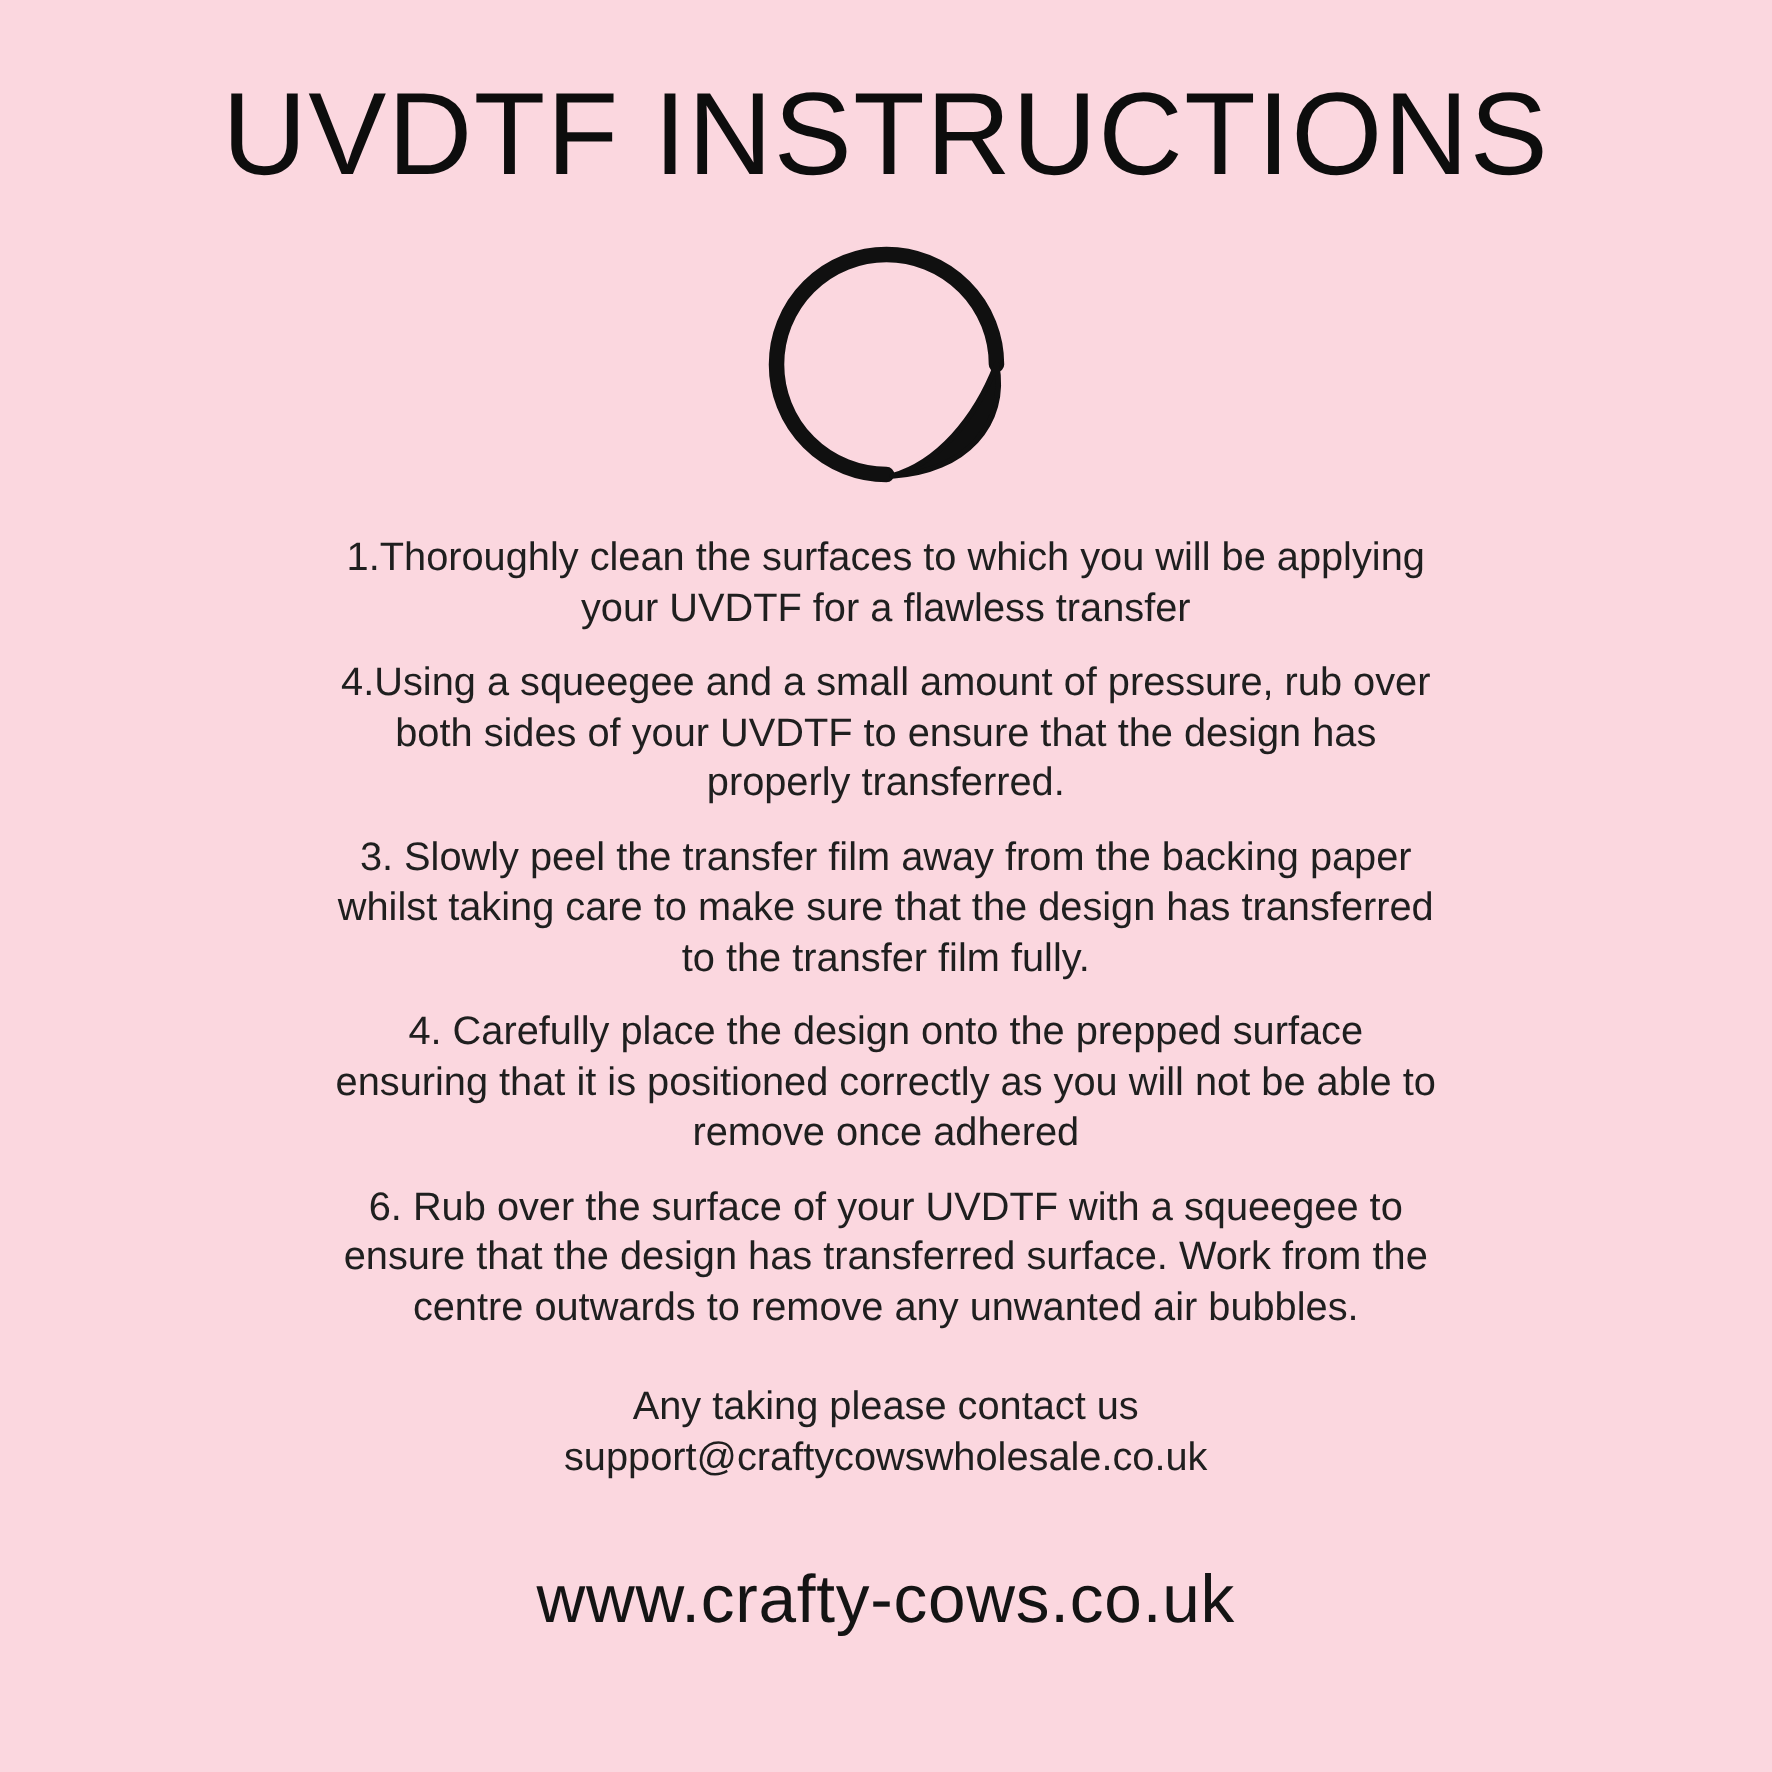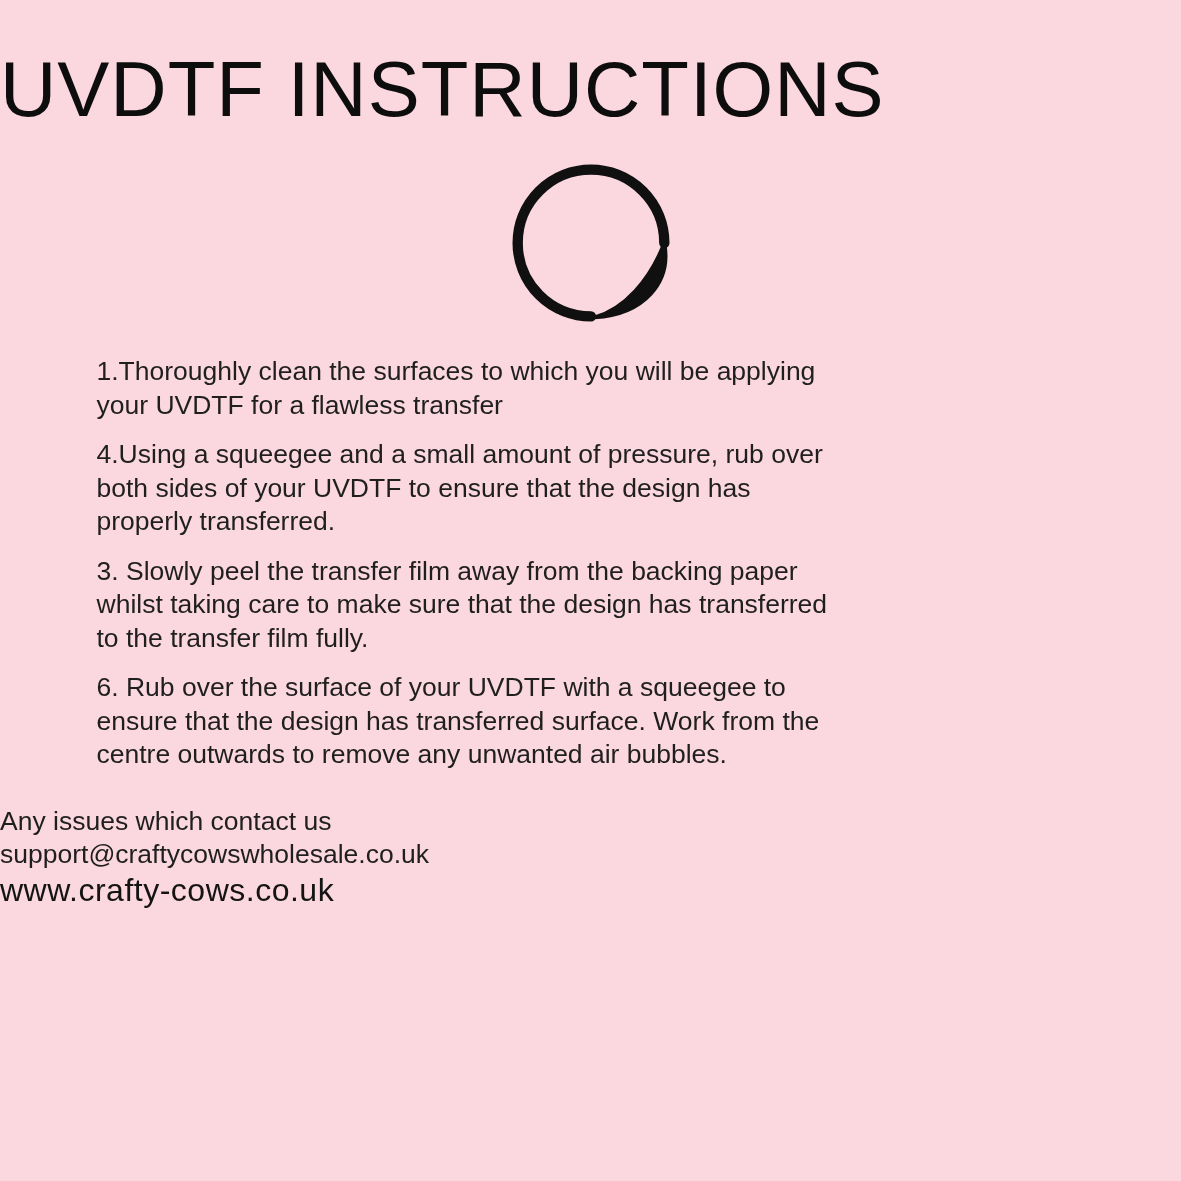--- a/index.html
+++ b/index.html
@@ -10,20 +10,21 @@
     width: 1181px;
     height: 1181px;
     background: #fbd7df;
     font-family: "Liberation Sans", sans-serif;
     color: #1c1c1c;
     overflow: hidden;
   }
   .card {
     width: 1181px;
     height: 832px;
+    text-align: center;
     box-sizing: border-box;
   }
   .title {
     margin: 0;
     padding-top: 46px;
     font-size: 78px;
     line-height: 1.12;
     font-weight: 300;
     letter-spacing: 1px;
     color: #0d0d0d;
@@ -54,21 +55,22 @@
     margin-top: 33px;
     font-size: 26.5px;
     line-height: 33.5px;
     color: #1f1f1f;
   }
   .contact p {
     margin: 0;
     white-space: pre-line;
   }
   .website {
-    font-size: 32px;
+    margin-top: 52px;
+    font-size: 45px;
     letter-spacing: 0.5px;
     color: #141414;
   }
 </style>
 </head>
 <body>
 
 <div class="card">
 
   <h1 class="title">UVDTF INSTRUCTIONS</h1>
@@ -84,25 +86,28 @@
 
   <div class="steps">
     <p class="step">1.Thoroughly clean the surfaces to which you will be applying
 your UVDTF for a flawless transfer</p>
     <p class="step">4.Using a squeegee and a small amount of pressure, rub over
 both sides of your UVDTF to ensure that the design has
 properly transferred.</p>
     <p class="step">3. Slowly peel the transfer film away from the backing paper
 whilst taking care to make sure that the design has transferred
 to the transfer film fully.</p>
+    <p class="step">4. Carefully place the design onto the prepped surface
+ensuring that it is positioned correctly as you will not be able to
+remove once adhered</p>
     <p class="step">6. Rub over the surface of your UVDTF with a squeegee to
 ensure that the design has transferred surface. Work from the
 centre outwards to remove any unwanted air bubbles.</p>
   </div>
 
   <div class="contact">
-    <p>Any issues which contact us</p>
+    <p>Any taking please contact us</p>
     <p>support@craftycowswholesale.co.uk</p>
   </div>
 
   <div class="website">www.crafty-cows.co.uk</div>
 
 </div>
 
 </body></html>

